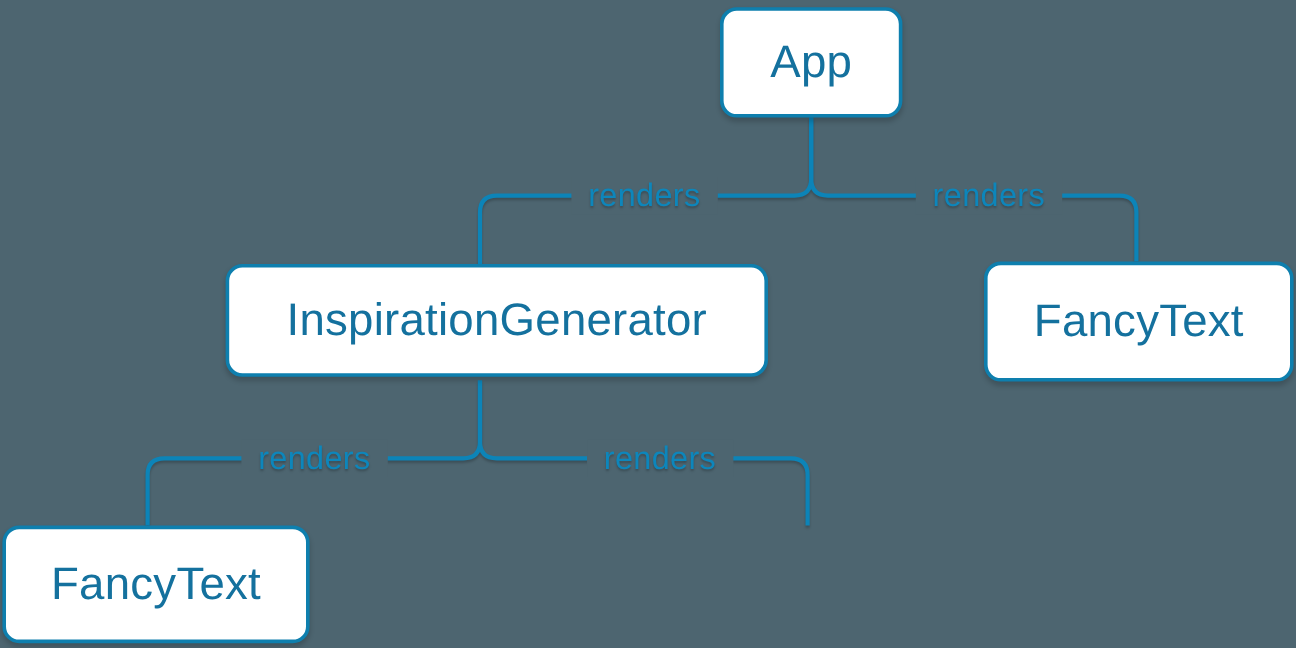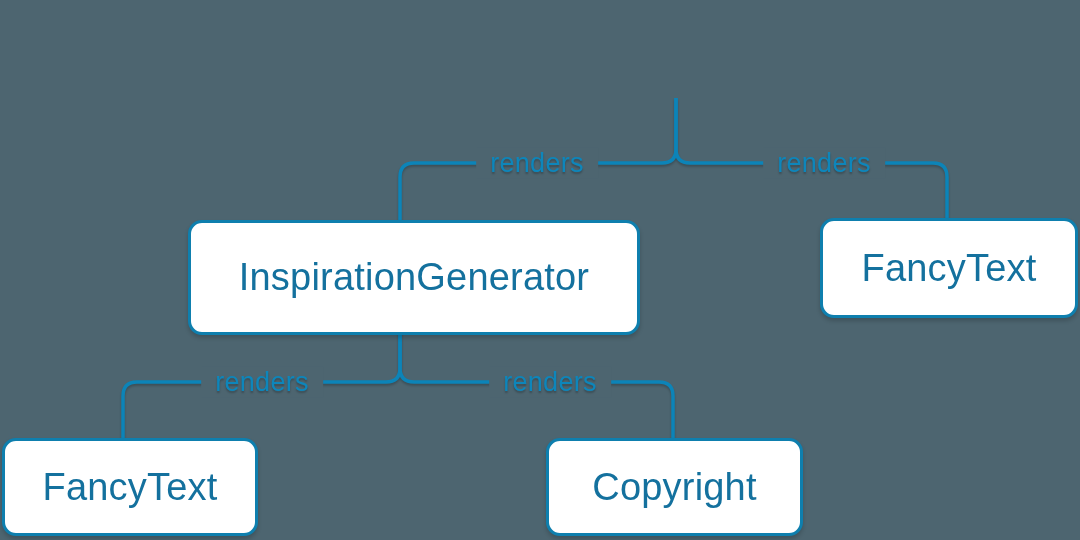--- a/index.html
+++ b/index.html
@@ -38,21 +38,21 @@
     border-radius: 14px;
     color: var(--box-text, #14719e);
     font-size: 38px;
     font-weight: 500;
     letter-spacing: 0.2px;
     box-shadow: 0 3px 4px rgba(0,0,0,0.18);
     box-sizing: border-box;
     white-space: nowrap;
   }
   #node-app                  { left: 600px; top: 6px;   width: 152px; height: 92px; }
-  #node-inspiration          { left: 188px; top: 220px; width: 452px; height: 115px; }
+  #node-inspiration          { left: 188px; top: 220px; width: 452px; height: 94px; }
   #node-fancy-right          { left: 820px; top: 218px; width: 258px; height: 100px; }
   #node-fancy-left           { left: 2px;   top: 438px; width: 256px; height: 98px; }
   #node-copyright            { left: 546px; top: 438px; width: 257px; height: 98px; }
 
   .edge-label {
     position: absolute;
     transform: translate(-50%, -50%);
     background: var(--bg, #4d6570);
     color: var(--label-text, #0d86bb);
     font-size: 27px;
@@ -72,35 +72,35 @@
 
 <div class="stage">
 
   <svg class="edges" viewBox="0 0 1080 540" xmlns="http://www.w3.org/2000/svg">
     <path d="M 676 98 V 149 Q 676 163 662 163 H 414 Q 400 163 400 177 V 220"></path>
     <path d="M 676 98 V 149 Q 676 163 690 163 H 933 Q 947 163 947 177 V 218"></path>
     <path d="M 400 317 V 368 Q 400 382 386 382 H 137 Q 123 382 123 396 V 438"></path>
     <path d="M 400 317 V 368 Q 400 382 414 382 H 659 Q 673 382 673 396 V 438"></path>
   </svg>
 
+  <div class="node" id="node-app">
+    <span>App</span>
+  </div>
 
   <div class="node" id="node-inspiration">
     <span>InspirationGenerator</span>
   </div>
 
   <div class="node" id="node-fancy-right">
     <span>FancyText</span>
   </div>
 
   <div class="node" id="node-fancy-left">
     <span>FancyText</span>
   </div>
 
-  <div class="node" id="node-copyright">
-    <span>Copyright</span>
-  </div>
 
   <div class="edge-label" id="edge-label-0">renders</div>
   <div class="edge-label" id="edge-label-1">renders</div>
   <div class="edge-label" id="edge-label-2">renders</div>
   <div class="edge-label" id="edge-label-3">renders</div>
 
 </div>
 
 </body></html>

